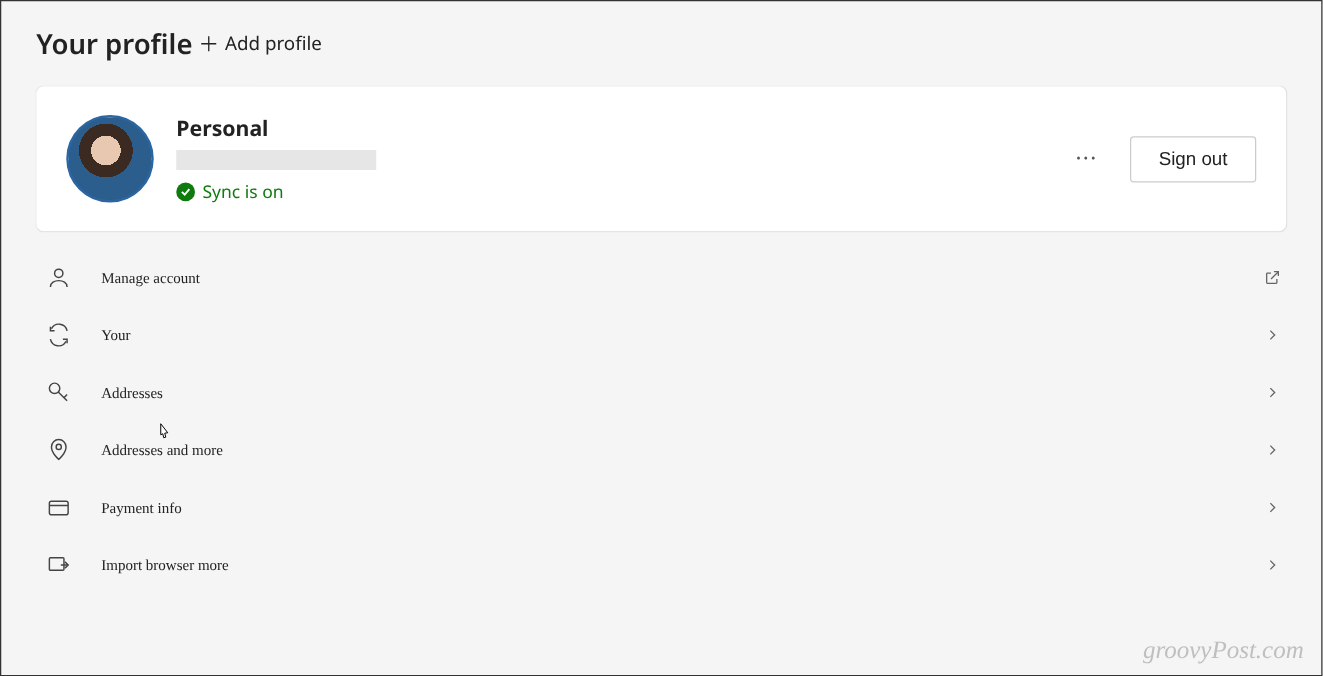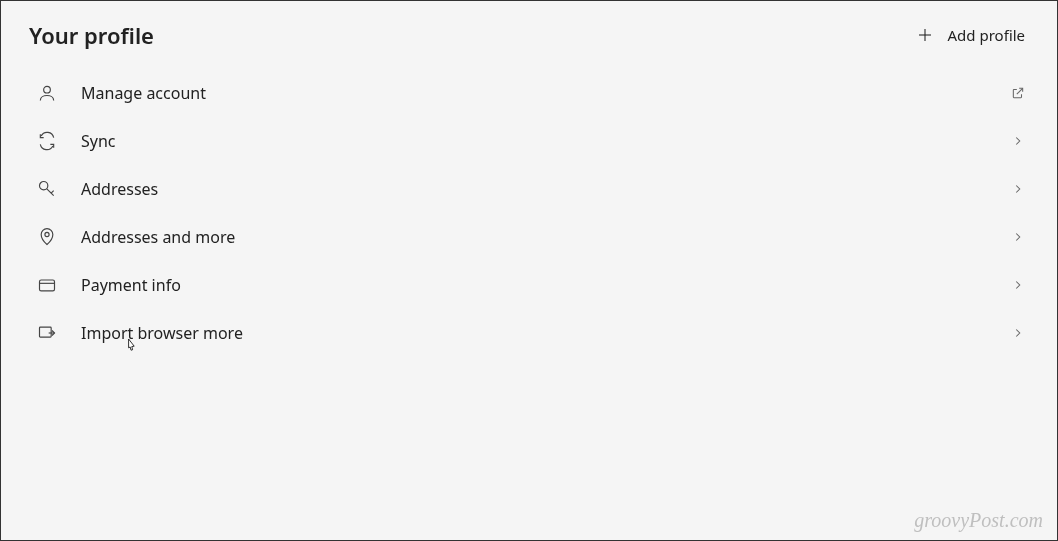--- a/index.html
+++ b/index.html
@@ -9,33 +9,32 @@
     width: 1058px;
     height: 541px;
     border: 1px solid #333;
     position: relative;
   }
   .page {
     padding: 18px 28px 18px 28px;
   }
   .header {
     display: flex;
-    justify-content: space-between;
     align-items: center;
     margin-bottom: 18px;
   }
   .title {
     font-size: 22px;
     font-weight: 600;
     color: #222;
   }
   .add-profile {
     display: flex;
     align-items: center;
-    gap: 14px;
+    gap: 4px;
     font-size: 15px;
     color: #222;
     cursor: pointer;
     padding: 6px 4px;
   }
   .plus-icon {
     width: 18px; height: 18px;
     stroke: #222;
     stroke-width: 1.4;
     fill: none;
@@ -129,22 +128,23 @@
     justify-content: center;
     color: #333;
   }
   .item-icon svg {
     width: 20px; height: 20px;
     stroke: #444;
     stroke-width: 1.4;
     fill: none;
   }
   .item-label {
-    font-size: 16px;
-    color: #222;
+    font-size: 12px;
+    color: #222;
+    font-family: Liberation Serif, serif;
   }
   .item-action {
     margin-left: auto;
     color: #666;
     display:flex;
     align-items:center;
   }
   .item-action svg {
     width: 14px; height: 14px;
     stroke: #666;
@@ -176,20 +176,39 @@
     <div class="title">Your profile</div>
     <div class="add-profile">
       <svg class="plus-icon" viewBox="0 0 24 24">
           <line x1="12" y1="4" x2="12" y2="20"></line>
           <line x1="4" y1="12" x2="20" y2="12"></line>
         </svg>
       <span>Add profile</span>
     </div>
   </div>
 
+  <div class="card">
+    <div class="avatar"></div>
+    <div class="profile-info">
+      <div class="profile-name">Personal</div>
+      <div class="redacted"></div>
+      <div class="sync-row">
+        <span class="check-circle">
+          <svg viewBox="0 0 12 12">
+              <path d="M2 6 L5 9 L10 3" stroke="#fff" stroke-width="2" fill="none"></path>
+            </svg>
+        </span>
+        <span>Sync is on</span>
+      </div>
+    </div>
+    <div class="card-right">
+      <span class="more-btn">···</span>
+      <button class="sign-out">Sign out</button>
+    </div>
+  </div>
 
   <div class="menu">
 
     <div class="item">
       <span class="item-icon">
         <svg viewBox="0 0 24 24">
             <circle cx="12" cy="8" r="4"></circle>
             <path d="M4 21c0-4 4-6 8-6s8 2 8 6"></path>
           </svg>
       </span>
@@ -205,21 +224,21 @@
 
     <div class="item">
       <span class="item-icon">
         <svg viewBox="0 0 24 24">
             <path d="M20 8A8 8 0 0 0 5 6"></path>
             <path d="M4 16a8 8 0 0 0 15 2"></path>
             <polyline points="4 4 4 8 8 8"></polyline>
             <polyline points="20 20 20 16 16 16"></polyline>
           </svg>
       </span>
-      <span class="item-label">Sync</span>
+      <span class="item-label">Your</span>
       <span class="item-action">
         <svg viewBox="0 0 24 24">
             <polyline points="9 6 15 12 9 18"></polyline>
           </svg>
       </span>
     </div>
 
     <div class="item">
       <span class="item-icon">
         <svg viewBox="0 0 24 24">

